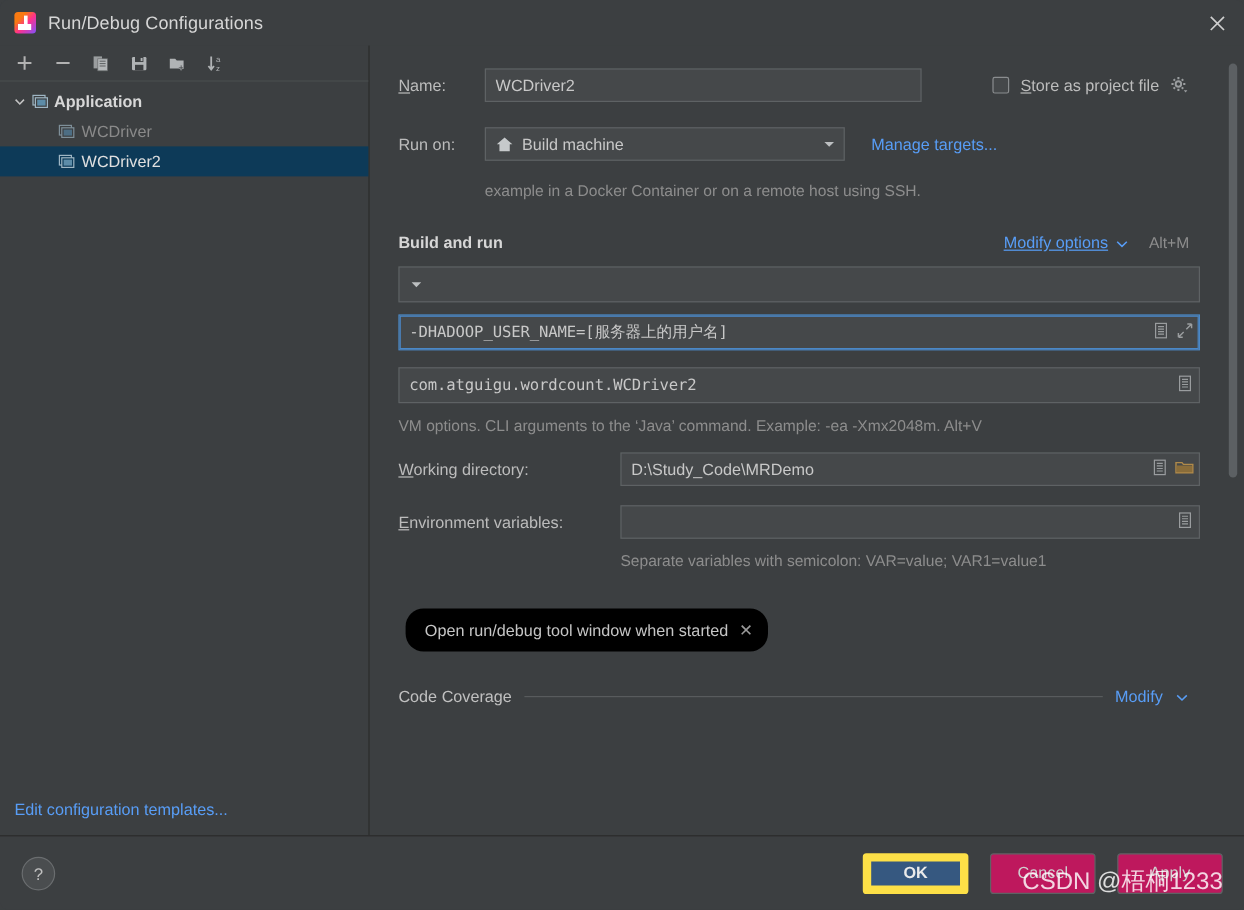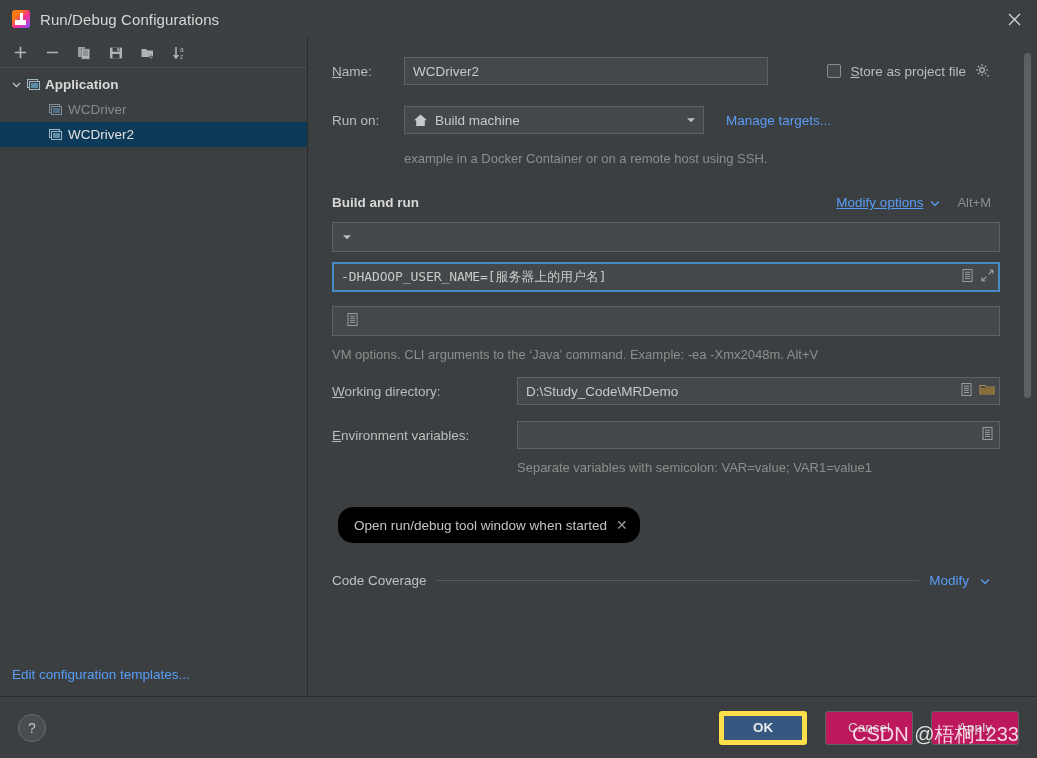--- a/index.html
+++ b/index.html
@@ -202,21 +202,21 @@
     border: 1px solid #5e6264;
     background: #be185d;
     color: #cfcfcf;
     font-size: 13.5px;
     display: flex; align-items: center; justify-content: center;
     border-radius: 3px;
     cursor: pointer;
   }
   .btn.primary {
     background: #365880;
-    border: 5px solid #fde047;
+    border: 7px solid #fde047;
     color: #eaeaea;
     font-weight: bold;
   }
 
   
   #vscroll {
     position: absolute; right: 6px; top: 15px;
     width: 7px; height: 345px;
     background: #5c6063;
     border-radius: 4px;
@@ -431,20 +431,21 @@
             <span>
               <svg width="15" height="15" viewBox="0 0 15 15">
                 <path d="M13 2 L8.6 6.4 M13 2 H9.4 M13 2 V5.6" stroke="#9a9d9f" stroke-width="1.2" fill="none"></path>
                 <path d="M2 13 L6.4 8.6 M2 13 H5.6 M2 13 V9.4" stroke="#9a9d9f" stroke-width="1.2" fill="none"></path>
               </svg>
             </span>
           </span>
         </div>
 
         <div class="field" style="width:668px; height:30px; margin-top:14px;">
+          <span class="val mono">com.atguigu.wordcount.WCDriver2</span>
           <span class="fld-icons">
             <span>
               <svg width="15" height="15" viewBox="0 0 15 15">
                 <rect x="3" y="1.5" width="9" height="12" fill="none" stroke="#9a9d9f" stroke-width="1"></rect>
                 <path d="M5 4.2 H10 M5 6.3 H10 M5 8.4 H10 M5 10.5 H10" stroke="#9a9d9f" stroke-width="1"></path>
               </svg>
             </span>
           </span>
         </div>
 

